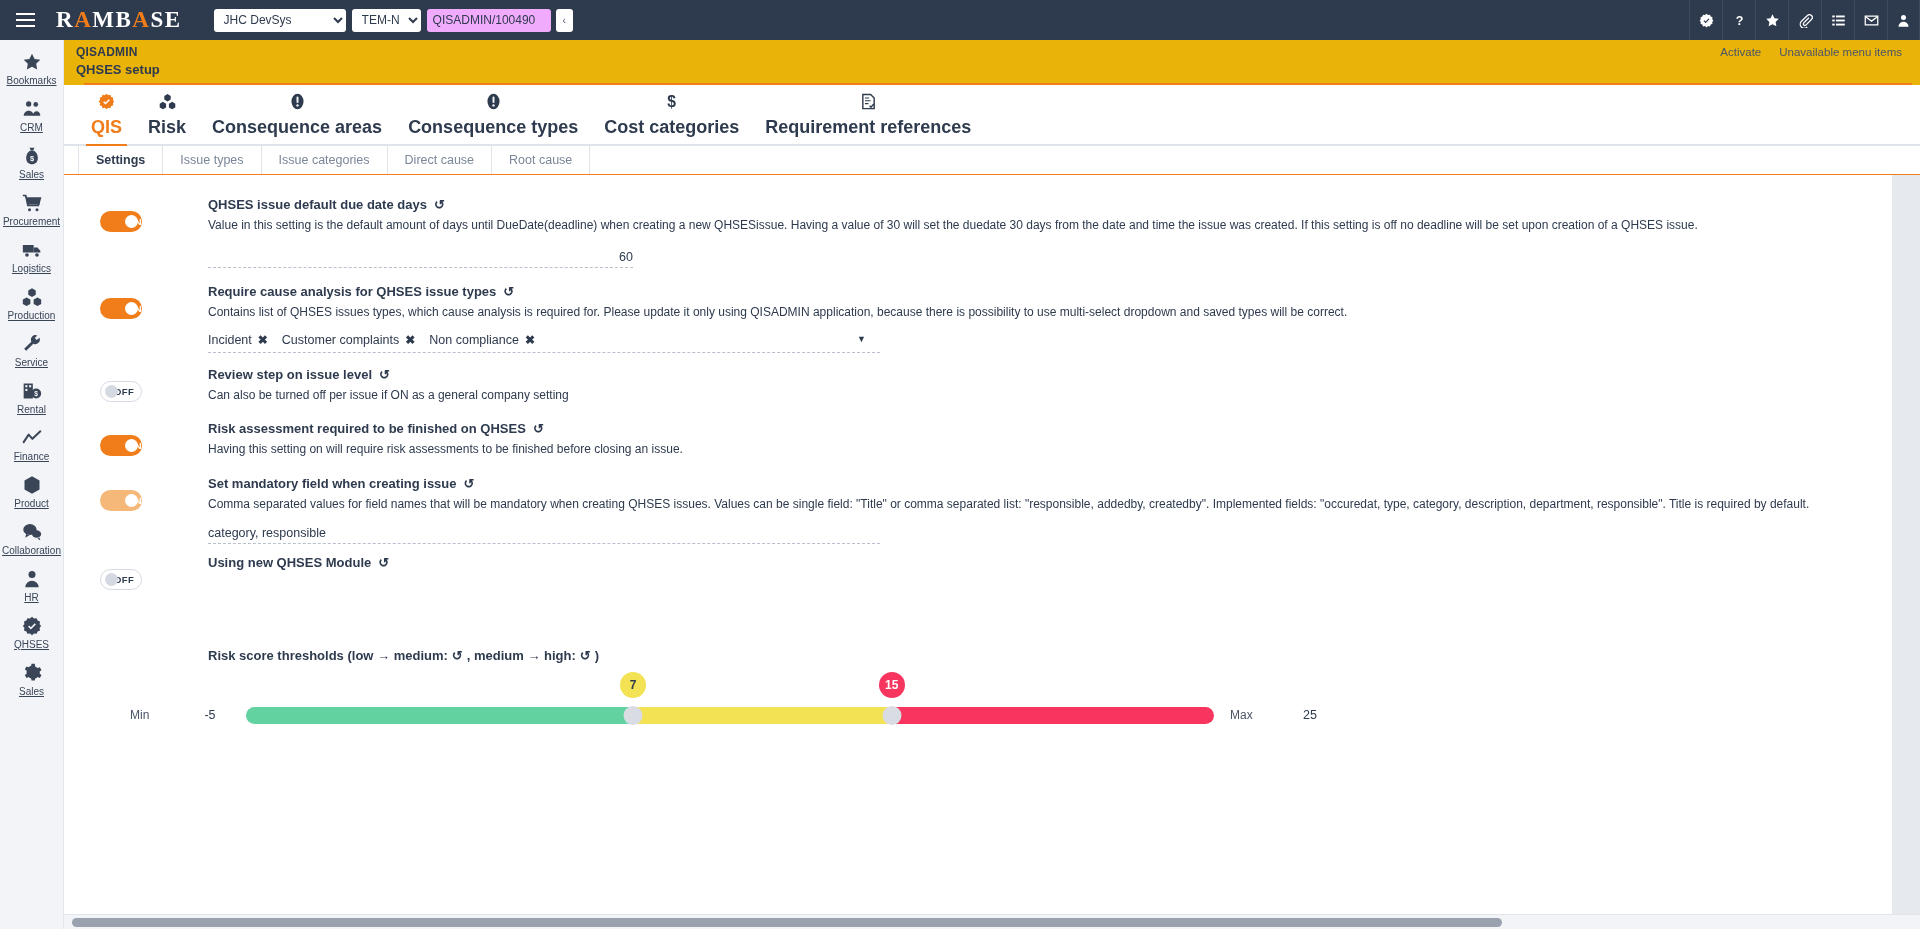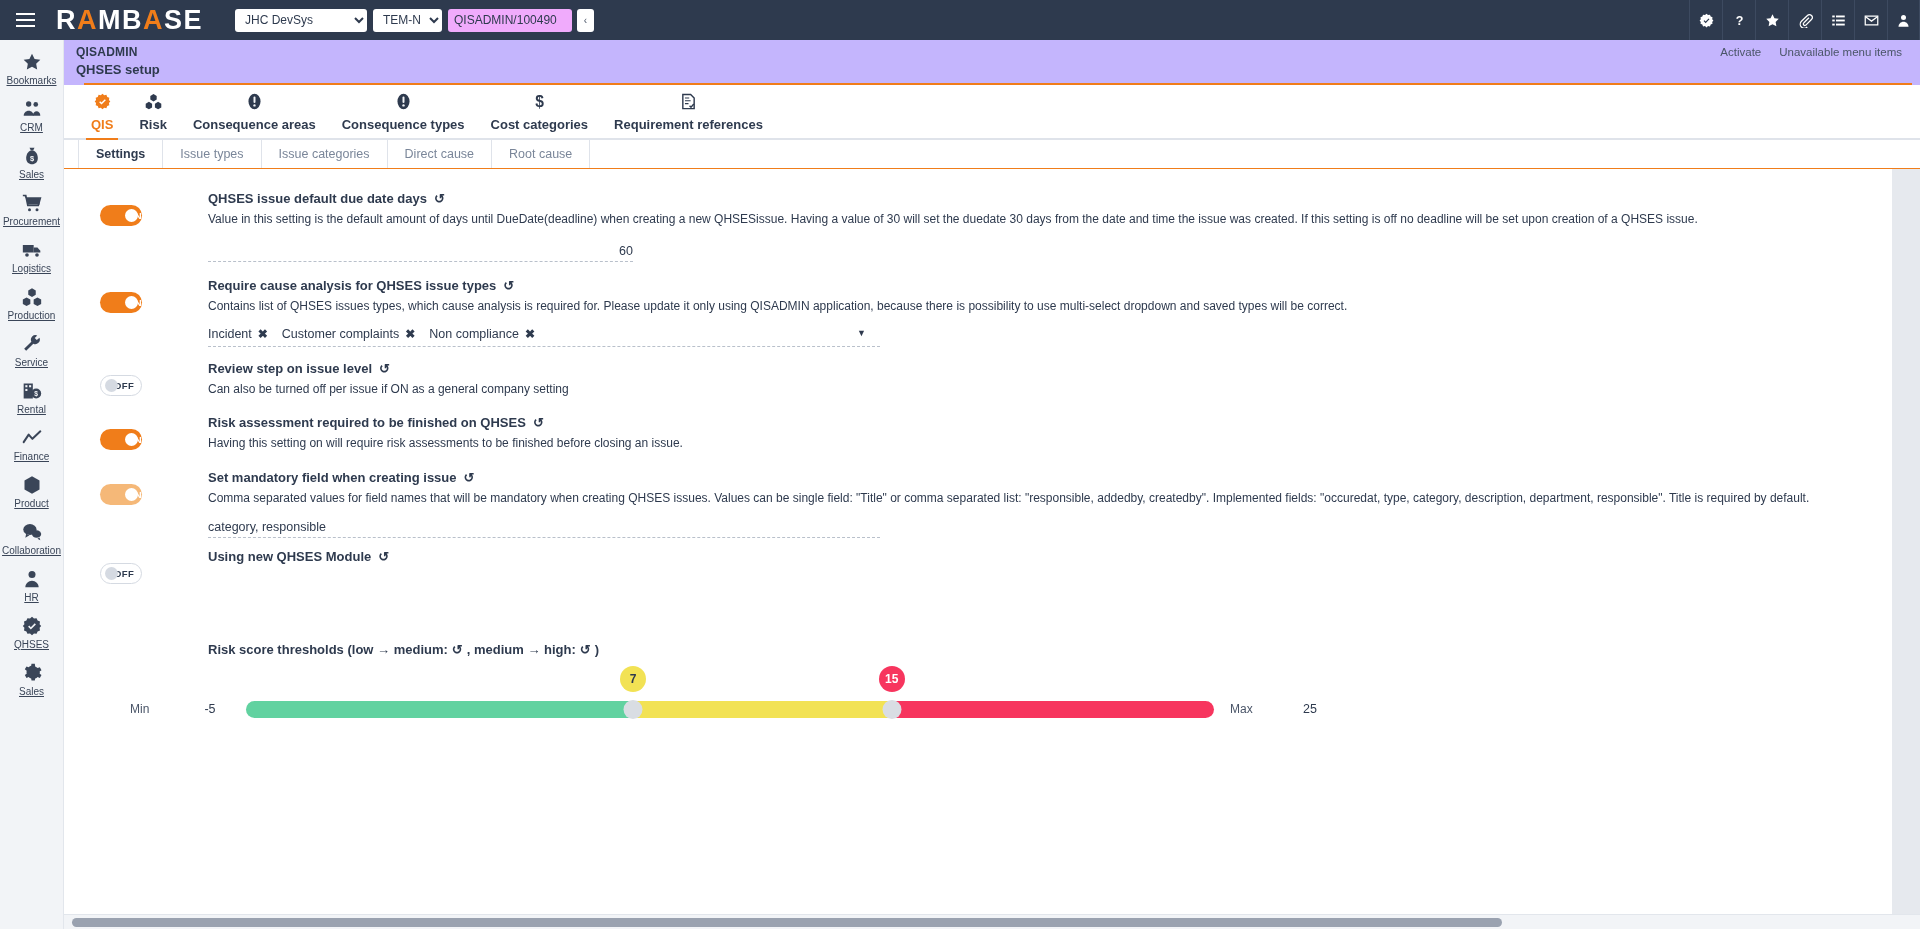--- a/index.html
+++ b/index.html
@@ -15,23 +15,23 @@
     height: 40px; background: #2e3a4e;
     display: flex; align-items: center;
     position: relative; z-index: 50;
   }
   .hamburger {
     width: 50px; height: 40px; display: flex; flex-direction: column;
     align-items: center; justify-content: center; gap: 4px; cursor: pointer;
   }
   .hamburger span { display: block; width: 19px; height: 2px; background: #fff; }
   .brand {
-    font-size: 27px; font-weight: bold; letter-spacing: 1.5px;
+    font-size: 23px; font-weight: bold; letter-spacing: 1.5px;
     color: #ffffff; margin-left: 6px; margin-right: 32px;
-    font-family: Liberation Sans, sans-serif; white-space: nowrap;
+    font-family: Liberation Serif, serif; white-space: nowrap;
     display: flex; align-items: center;
   }
   .brand .accent { color: #f07d1a; }
   .hdr-select {
     height: 23px; background: #fff; border: none; border-radius: 3px;
     font-size: 12px; color: #2e3a4e; padding: 0 6px;
     font-family: "Liberation Sans", sans-serif; cursor: pointer;
   }
   .hdr-select.wide { width: 132px; }
   .hdr-select.mid  { width: 69px; }
@@ -68,37 +68,37 @@
   }
   .side-item svg { width: 20px; height: 20px; fill: #3a4558; }
   .side-label {
     font-size: 10px; color: #3a4558; text-align: center;
     line-height: 1.1; max-width: 64px; overflow: hidden; text-decoration: underline;
   }
 
   
   .main { flex: 1; display: flex; flex-direction: column; background: #fff; min-width: 0; }
 
-  .page-head { padding: 5px 0 0 12px; background: #c4b5fd; position: relative; }
+  .page-head { padding: 5px 0 0 12px; background: #eab308; position: relative; }
   .page-eyebrow { font-size: 12px; font-weight: bold; color: #2e3a4e; letter-spacing: .2px; }
   .page-title { font-size: 13px; font-weight: bold; color: #2e3a4e; margin-top: 3px; }
   .head-right {
     position: absolute; right: 18px; top: 6px; display: flex; gap: 18px; align-items: flex-end;
   }
   .head-link { font-size: 11.5px; color: #4a5568; cursor: pointer; }
   .orange-rule { height: 2px; background: #f07d1a; margin: 6px 8px 0 8px; }
 
   
   .tabs1 { display: flex; padding-left: 14px; background: #fff; border-bottom: 2px solid #dfe3ea; }
   .tab1 {
     padding: 8px 0 6px; margin-right: 0; display: flex; flex-direction: column;
     align-items: center; cursor: pointer; position: relative;
   }
   .tab1 svg { width: 17px; height: 17px; fill: #2e3a4e; margin-bottom: 7px; }
-  .tab1-label { font-size: 13px; color: #2e3a4e; font-weight: bold; white-space: nowrap; padding: 0 13px; }
+  .tab1-label { font-size: 18px; color: #2e3a4e; font-weight: bold; white-space: nowrap; padding: 0 13px; }
   .tab1.active .tab1-label { color: #f07d1a; }
   .tab1.active svg { fill: #f07d1a; }
   .tab1.active::after {
     content: ""; position: absolute; bottom: -2px; left: 8px; right: 8px;
     height: 2px; background: #f07d1a;
   }
 
   
   .tabs2 { display: flex; padding-left: 14px; border-bottom: 1px solid #f07d1a; background: #fff; }
   .tab2 {

